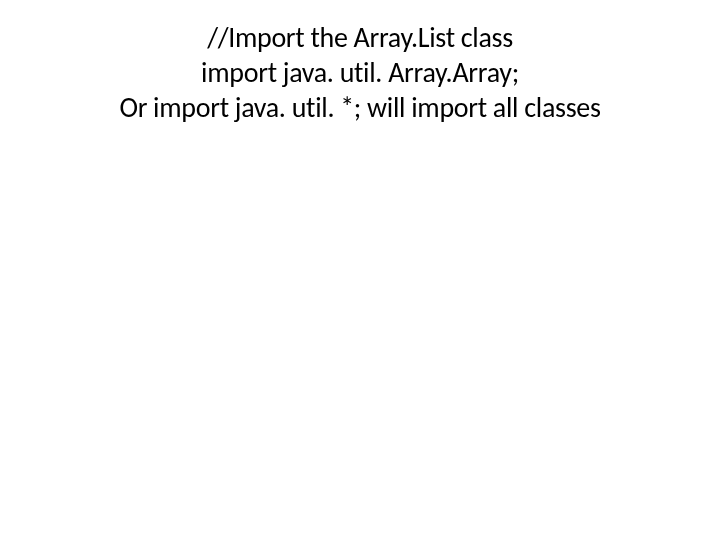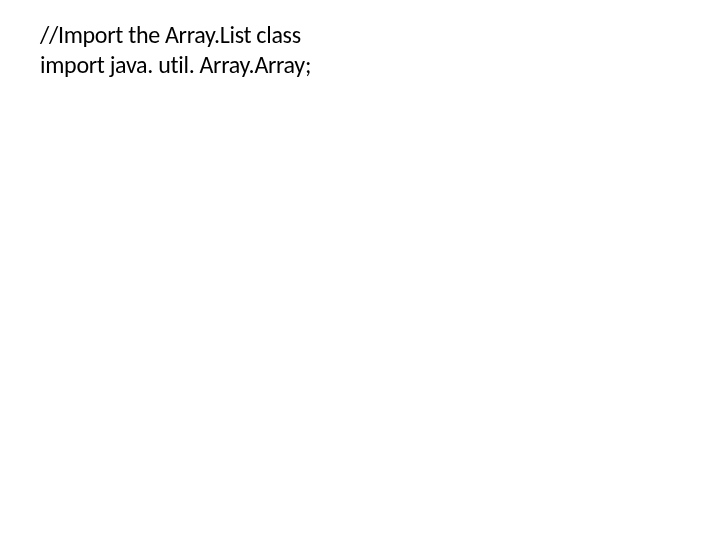--- a/index.html
+++ b/index.html
@@ -22,30 +22,32 @@
     }
     .title {
       font-size: 40px;
       font-weight: 400;
       text-align: center;
       margin-top: 8px;
       margin-bottom: 48px;
       letter-spacing: -0.5px;
     }
     .body-text {
-      font-size: 24px;
+      font-size: 28px;
       font-weight: 400;
       line-height: 1.25;
       letter-spacing: -0.3px;
+      text-align: center;
     }
     .body-text p {
       margin: 0;
     }
   </style>
 </head>
 <body>
 
 <div class="slide">
   <div class="body-text">
     <p>//Import the Array.List class</p>
     <p>import java. util. Array.Array;</p>
+    <p>Or import java. util. *;   will import all classes</p>
   </div>
 </div>
 
 </body></html>

